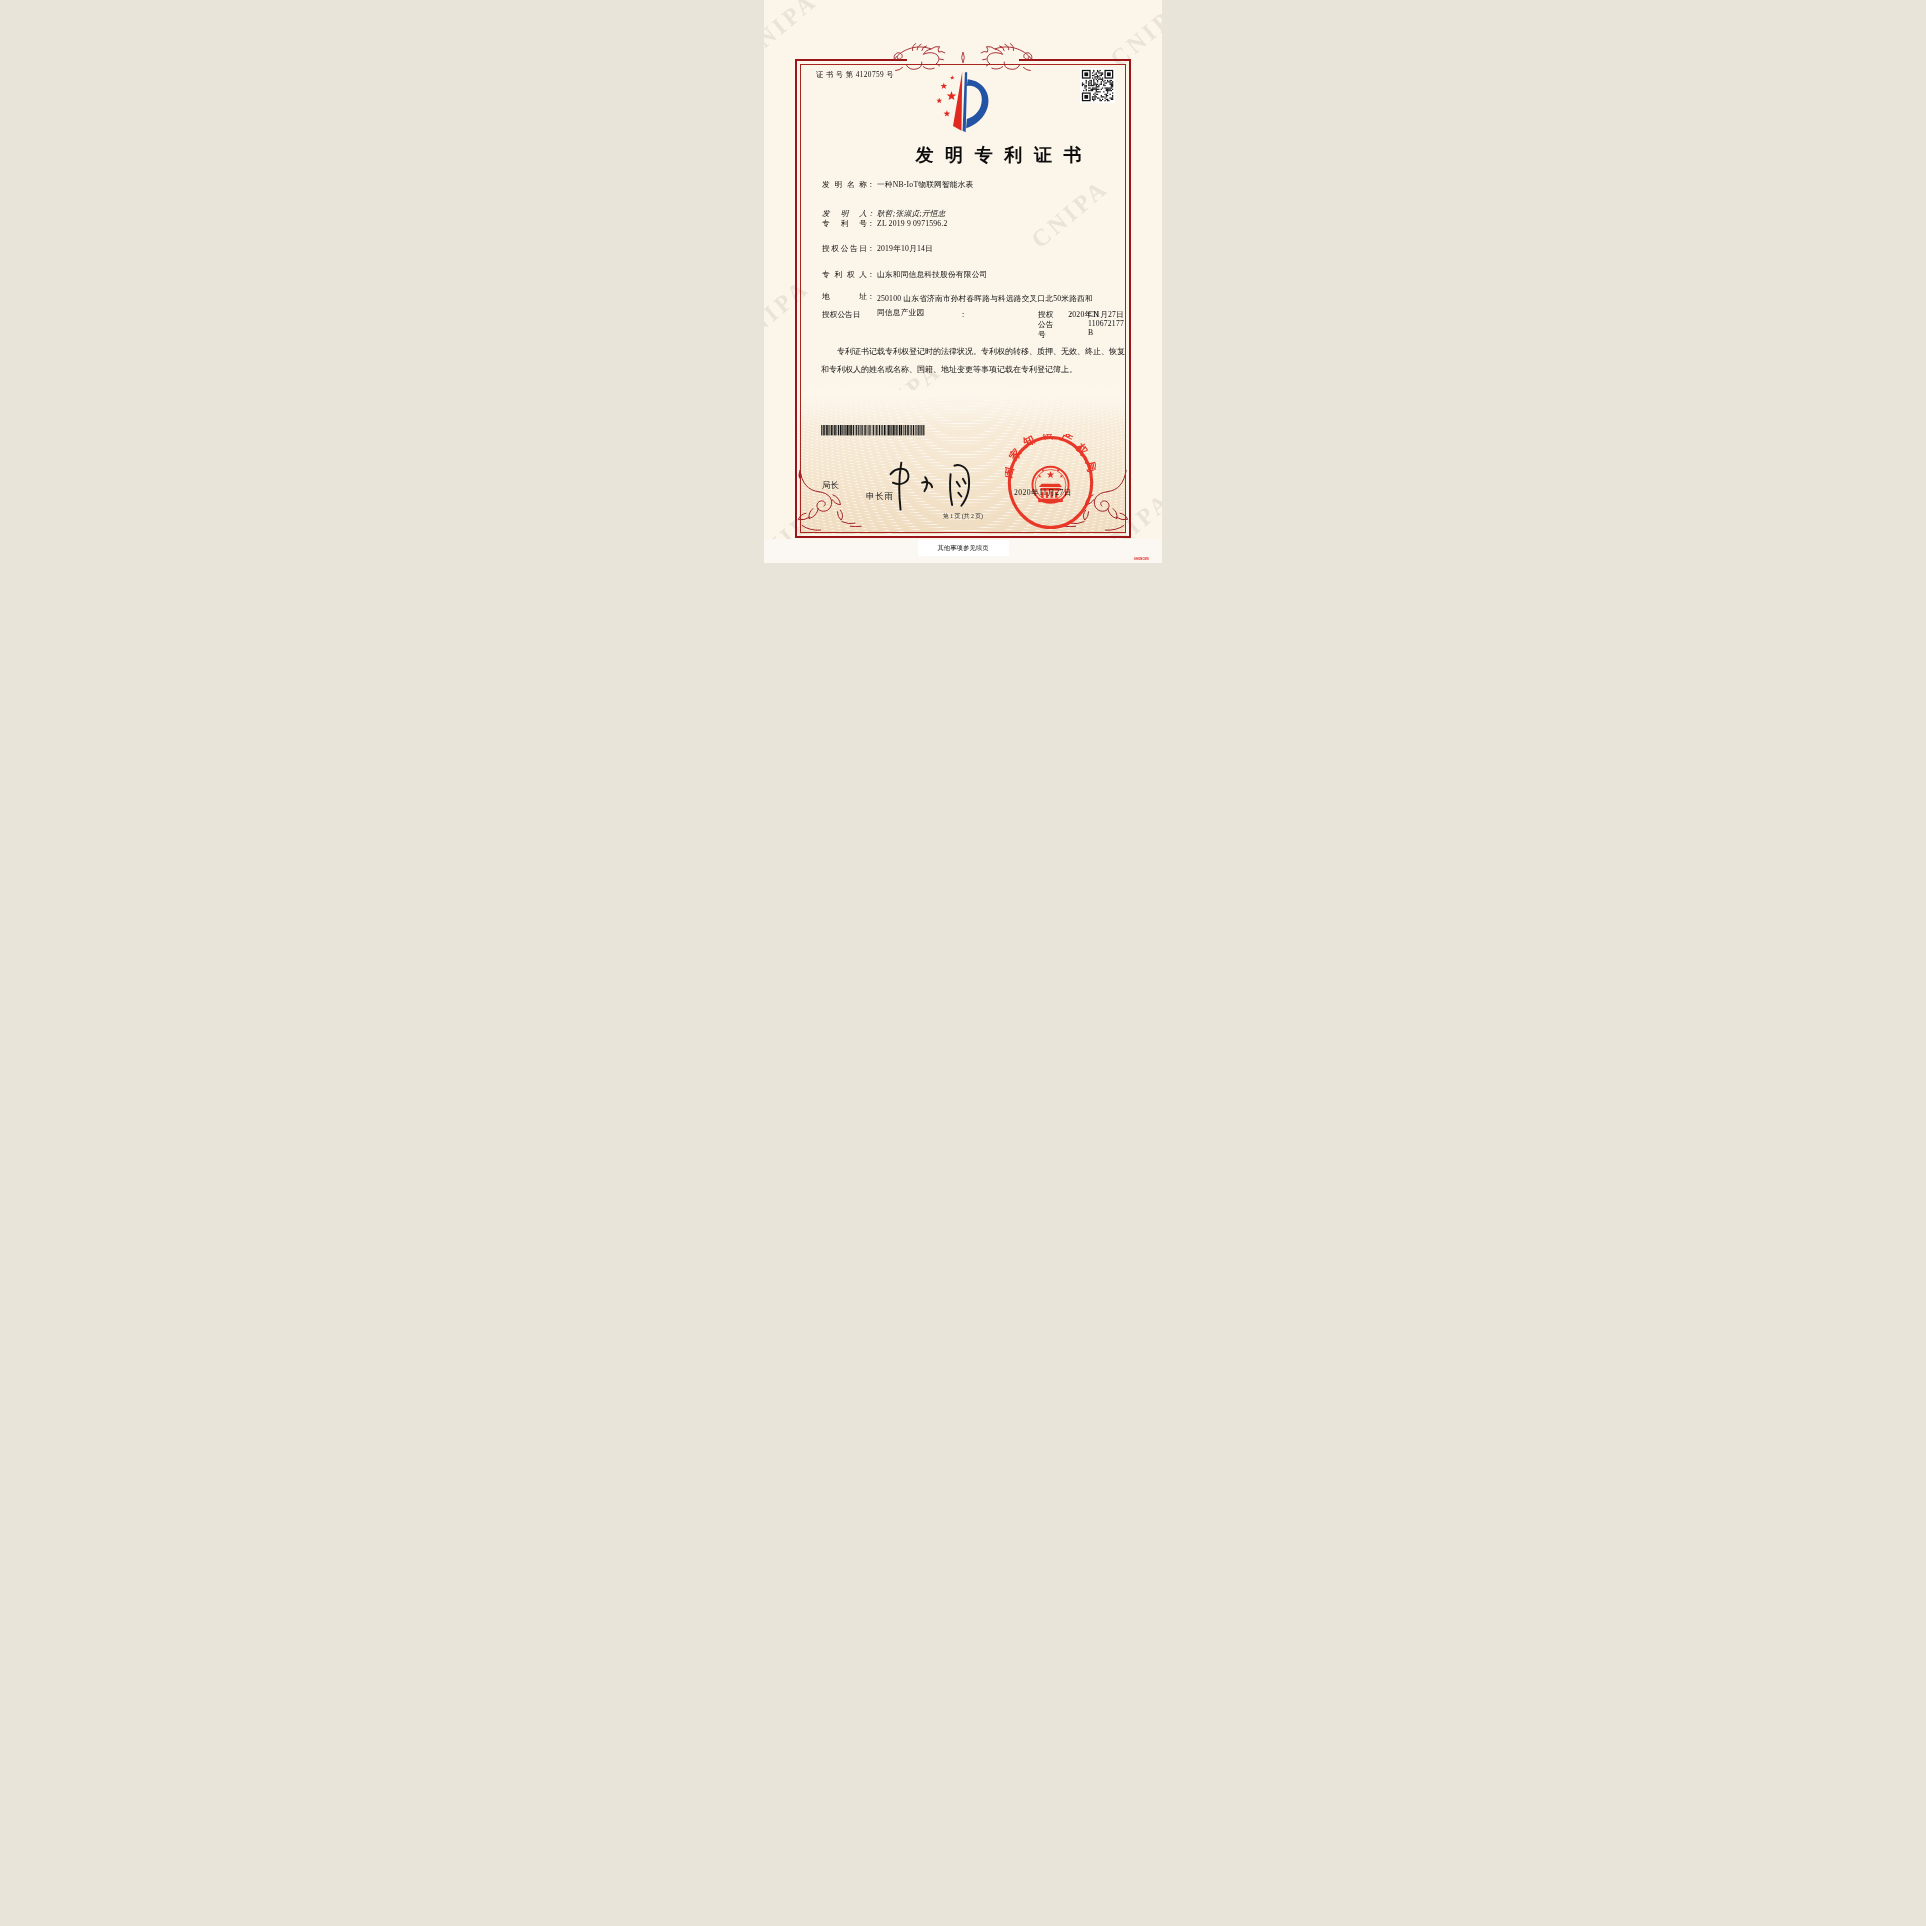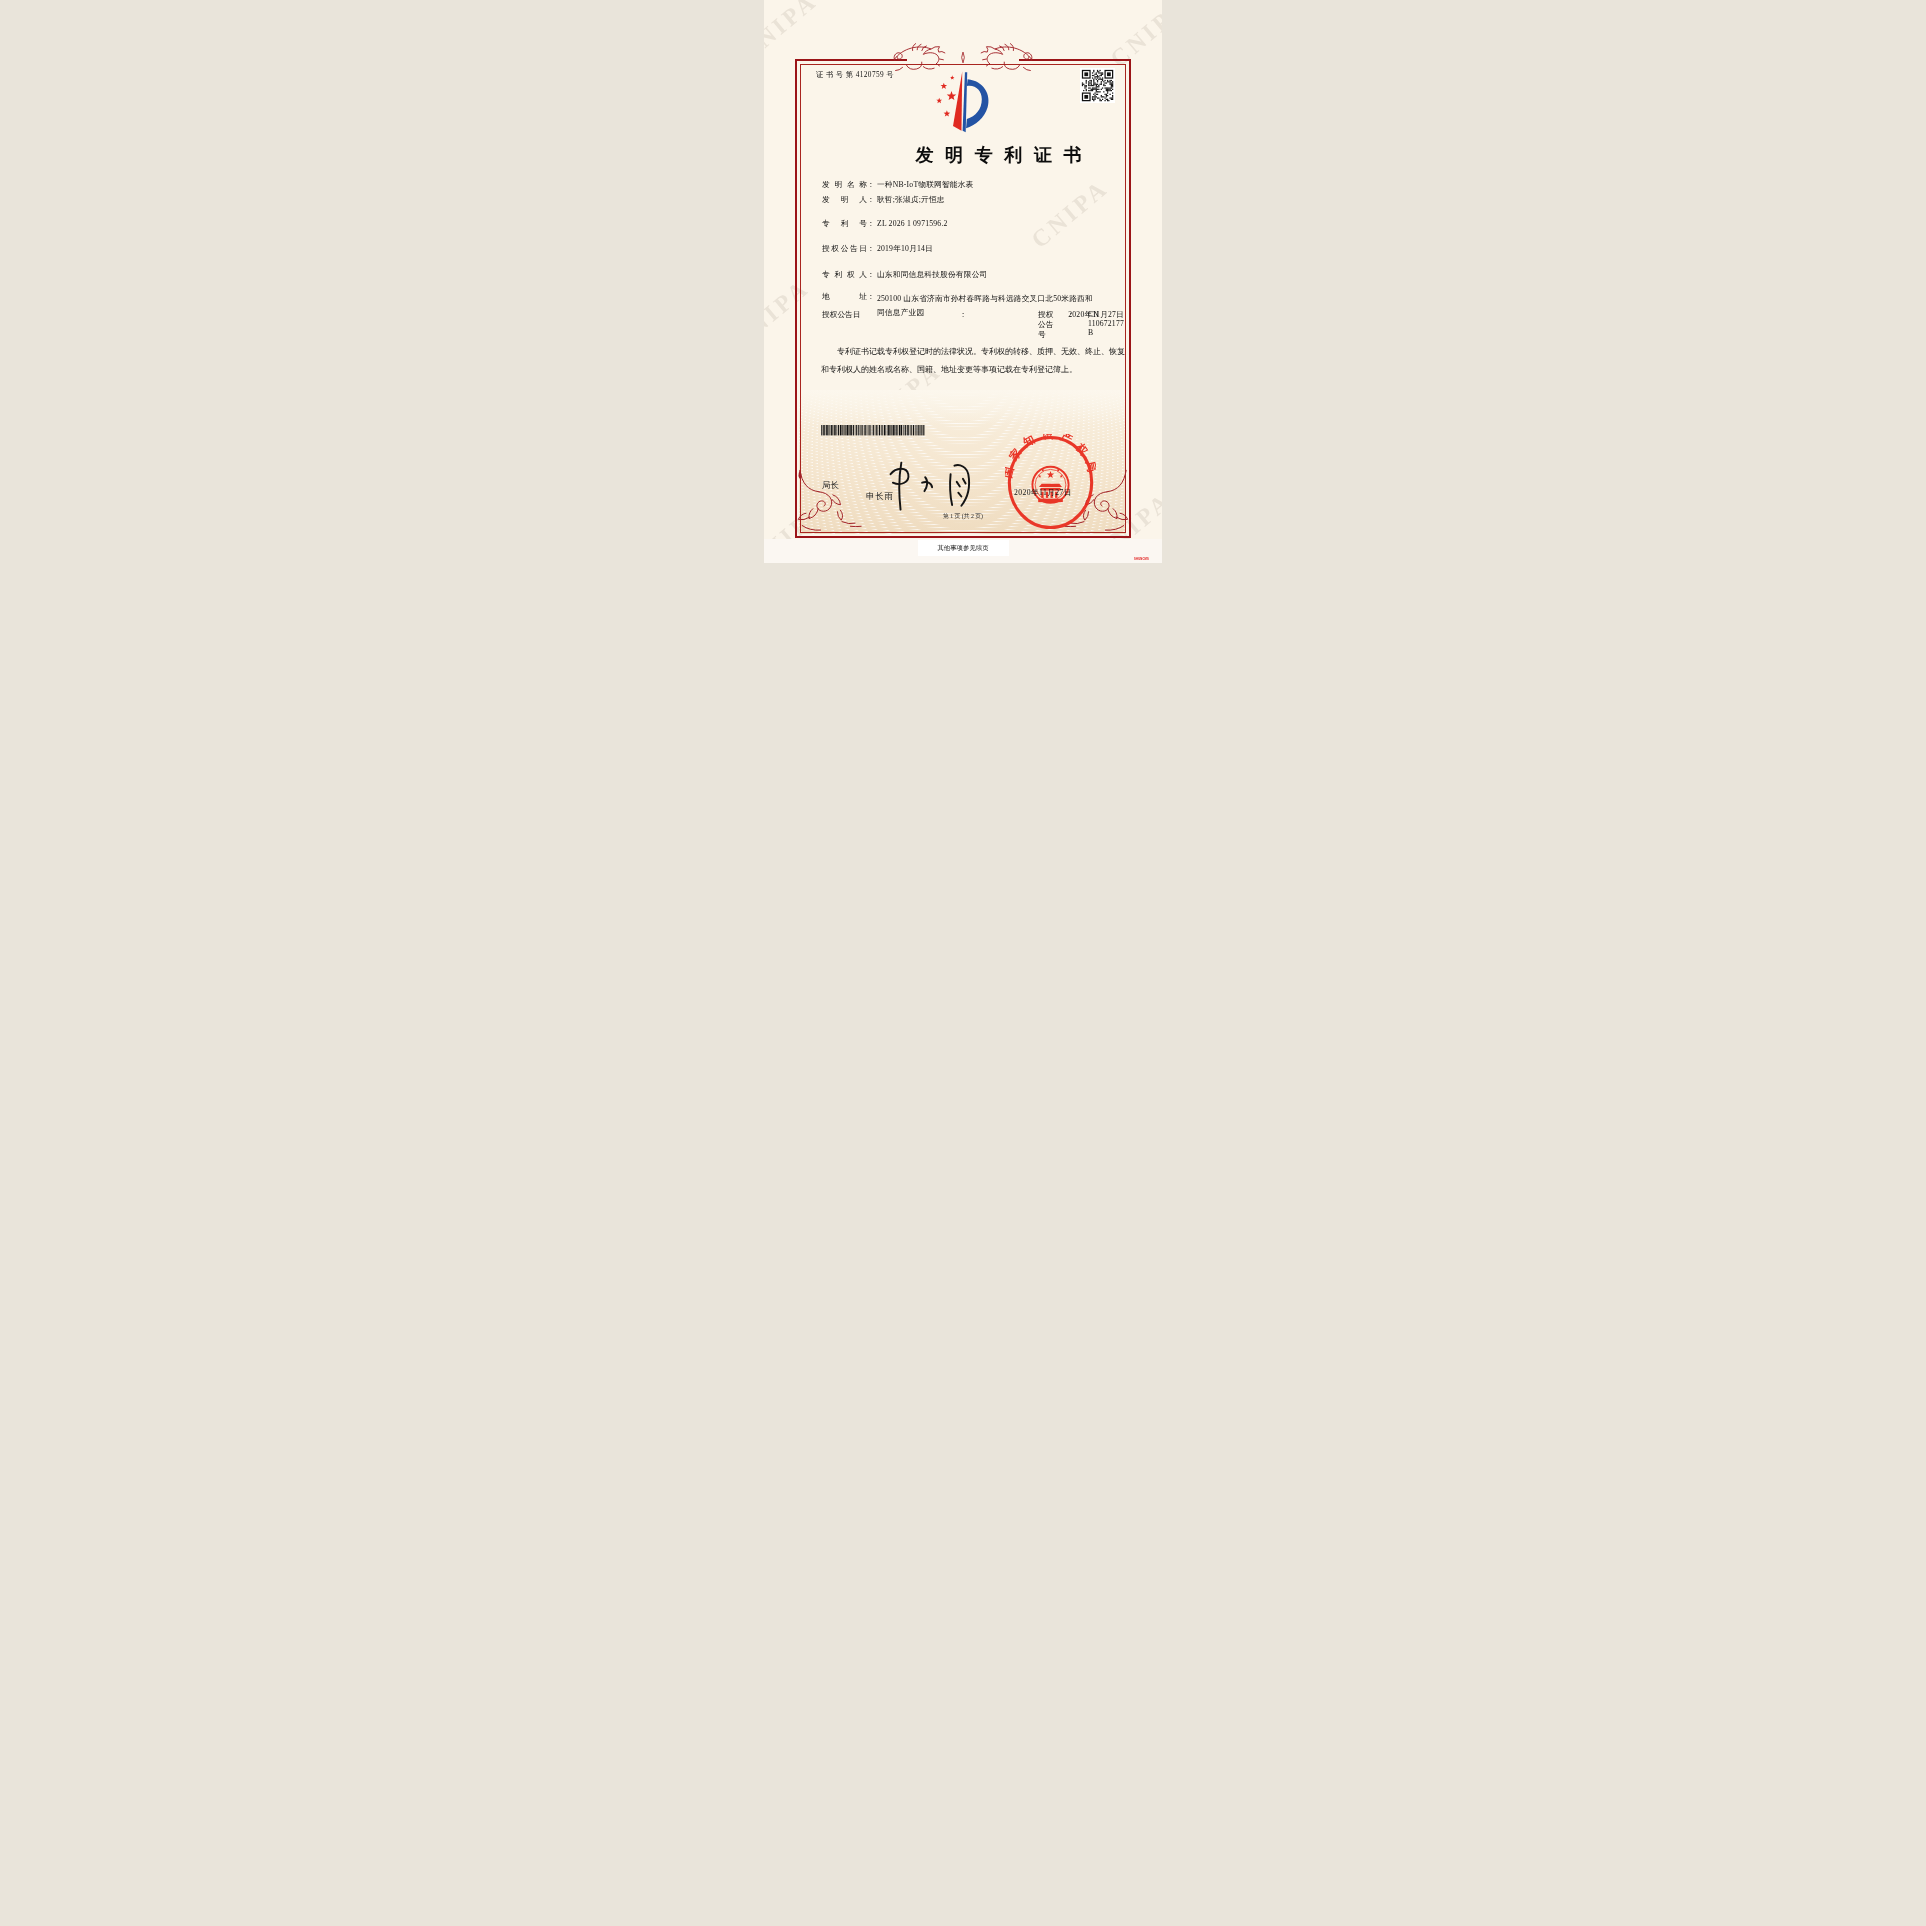--- a/index.html
+++ b/index.html
@@ -357,29 +357,29 @@
       </g>
   </svg>
 
   <div class="title">发明专利证书</div>
 
   <div class="row" style="top:180px;">
     <span class="flabel">发明名称</span>
       <span class="fcolon">：</span>
     <span class="fvalue">一种NB-IoT物联网智能水表</span>
   </div>
-  <div class="row" style="top:195px;">
+  <div class="row" style="top:209px;font-style:italic;">
     <span class="flabel">发明人</span>
       <span class="fcolon">：</span>
     <span class="fvalue">耿哲;张淑贞;亓恒忠</span>
   </div>
   <div class="row" style="top:219px;">
     <span class="flabel">专利号</span>
       <span class="fcolon">：</span>
-    <span class="fvalue">ZL 2026 1 0971596.2</span>
+    <span class="fvalue">ZL 2019 9 0971596.2</span>
   </div>
   <div class="row" style="top:244px;">
     <span class="flabel">授权公告日</span>
       <span class="fcolon">：</span>
     <span class="fvalue">2019年10月14日</span>
   </div>
   <div class="row" style="top:270px;">
     <span class="flabel">专利权人</span>
       <span class="fcolon">：</span>
     <span class="fvalue">山东和同信息科技股份有限公司</span>

